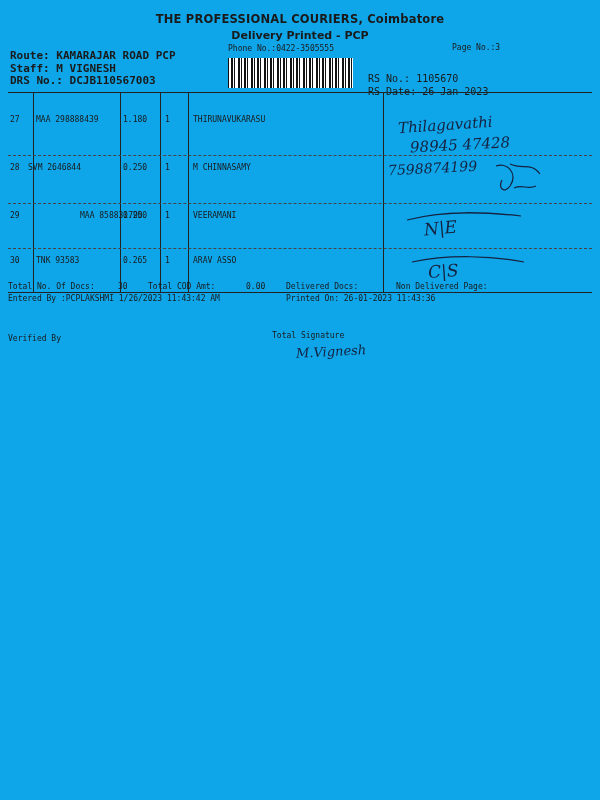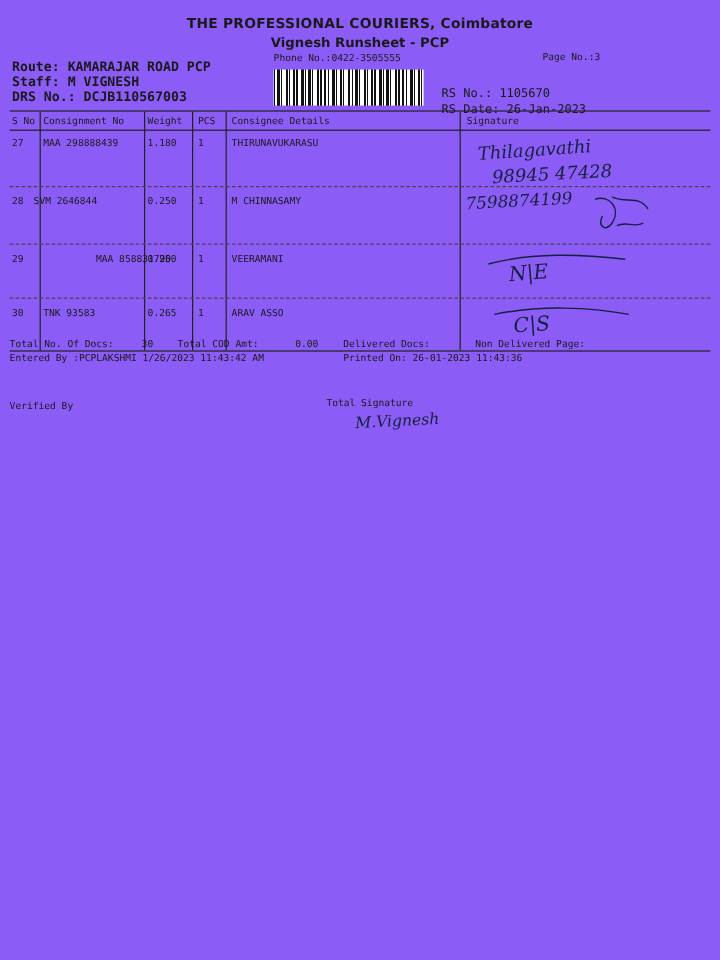--- a/index.html
+++ b/index.html
@@ -13,21 +13,21 @@
     font-family: "DejaVu Sans Mono", monospace;
     color: #1a1a1a;
     position: relative;
     overflow: hidden;
   }
   .page {
     position: absolute;
     left: 0; top: 0;
     width: 600px;
     height: 800px;
-    background: #8b5cf6;
+    background: #0ea5e9;
   }
   
   .doc-title {
     text-align: center;
     font-family: "DejaVu Sans", sans-serif;
     font-weight: bold;
     font-size: 11.5px;
     letter-spacing: 0.2px;
     margin-top: 12px;
   }
@@ -169,46 +169,38 @@
     stroke: #16213f;
     fill: none;
   }
 </style>
 </head>
 <body>
 
 <div class="page">
 
   <div class="doc-title">THE PROFESSIONAL COURIERS, Coimbatore</div>
-  <div class="doc-subtitle">Vignesh Runsheet - PCP</div>
+  <div class="doc-subtitle">Delivery Printed - PCP</div>
 
   <div class="header-grid">
     <div class="hdr-left">
       <div>Route: KAMARAJAR ROAD PCP</div>
       <div>Staff: M VIGNESH</div>
       <div>DRS No.: DCJB110567003</div>
     </div>
     <div class="hdr-mid-phone">Phone No.:0422-3505555</div>
     <div class="hdr-pageno">Page No.:3</div>
     <div class="barcode"></div>
     <div class="hdr-right">
       <div>RS No.:  1105670</div>
       <div>RS Date: 26-Jan-2023</div>
     </div>
   </div>
 
   <div class="tbl">
-    <div class="tbl-head">
-      <span style="left:2px;">S No</span>
-      <span style="left:28px;">Consignment No</span>
-      <span style="left:115px;">Weight</span>
-      <span style="left:157px;">PCS</span>
-      <span style="left:185px;">Consignee Details</span>
-      <span style="left:381px;">Signature</span>
-    </div>
 
     <div class="vline" style="left:25px;"></div>
     <div class="vline" style="left:112px;"></div>
     <div class="vline" style="left:152px;"></div>
     <div class="vline" style="left:180px;"></div>
     <div class="vline" style="left:375px;"></div>
 
     <div class="rowline" style="top:62px;"></div>
     <div class="rowline" style="top:110px;"></div>
     <div class="rowline" style="top:155px;"></div>

